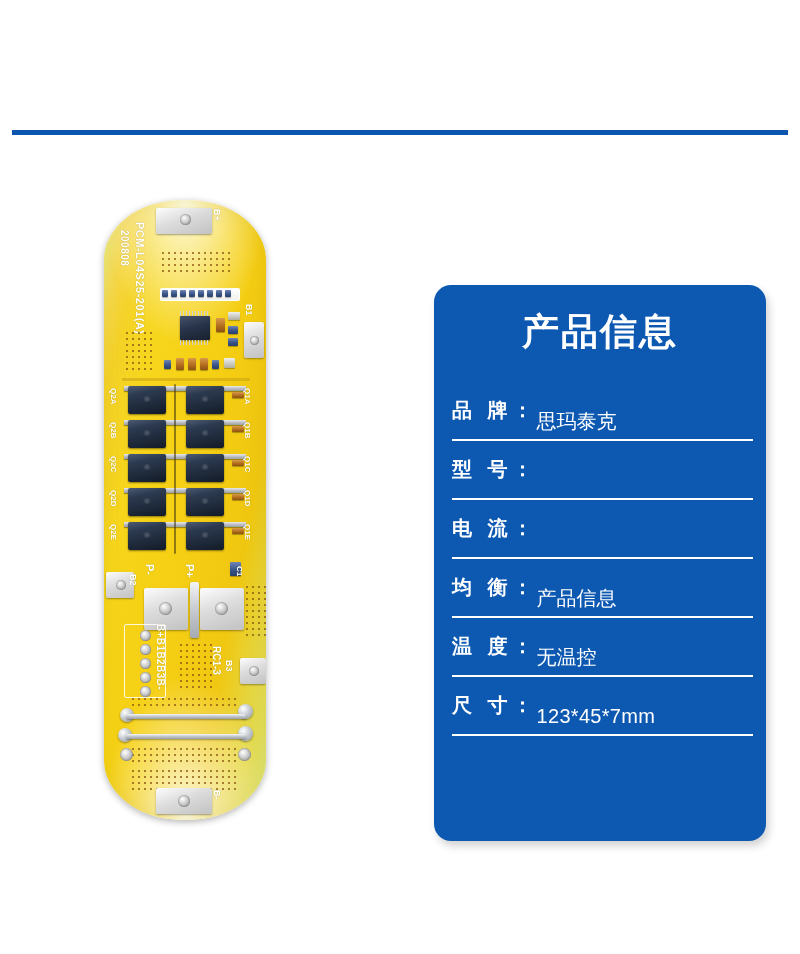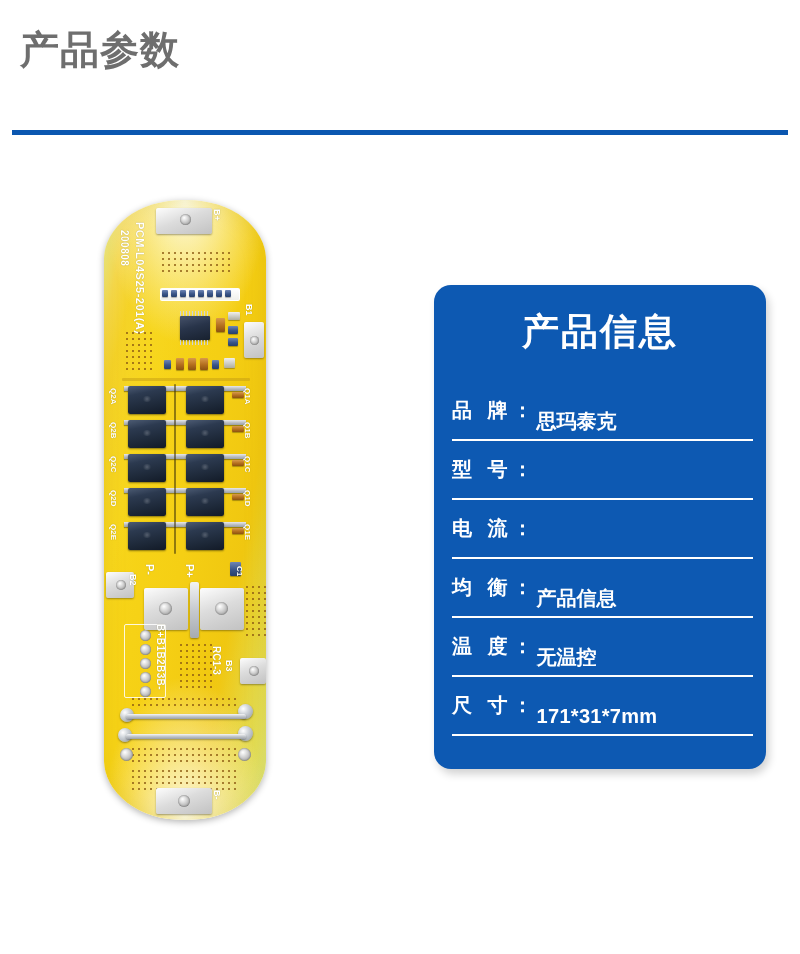--- a/index.html
+++ b/index.html
@@ -185,21 +185,21 @@
     border: 1px solid rgba(255,255,255,0.85);
     border-radius: 2px;
   }
 
   
   .info-card {
     position: absolute;
     left: 434px;
     top: 285px;
     width: 332px;
-    height: 484px;
+    height: 556px;
     background: #0d59b2;
     border-radius: 17px;
     box-shadow: 3px 5px 9px rgba(0,0,0,0.18);
     box-sizing: border-box;
   }
   .card-title {
     position: absolute;
     left: 0;
     top: 26px;
     width: 332px;
@@ -235,33 +235,32 @@
   }
   .spec-colon {
     font-size: 20px;
     font-weight: bold;
     color: #ffffff;
     margin-right: 4px;
     flex: 0 0 auto;
   }
   .spec-value {
     font-size: 20px;
-    font-weight: bold;
+    font-weight: normal;
     color: #ffffff;
     white-space: nowrap;
     flex: 0 0 auto;
     margin-top: 21px;
   }
   .spec-value.mono { letter-spacing: 0.3px; }
 </style>
 </head>
 <body>
 
 <div class="page-header">
-  <div class="header-title-cn">产品参数</div>
   <div class="header-rule"></div>
 </div>
 
 <div class="pcb-stage">
   <div class="pcb-board">
     <div class="pcb-gloss"></div>
 
     <div class="pad" style="left:52px;top:8px;width:56px;height:26px;"></div>
     <div class="pad-hole" style="left:76px;top:14px;width:11px;height:11px;"></div>
     <div class="silk rot" style="left:118px;top:9px;font-size:9px;">B+</div>
@@ -424,17 +423,17 @@
 
     <div class="spec-row">
       <span class="spec-label">温 度</span>
       <span class="spec-colon">：</span>
       <span class="spec-value">无温控</span>
     </div>
 
     <div class="spec-row">
       <span class="spec-label">尺 寸</span>
       <span class="spec-colon">：</span>
-      <span class="spec-value mono">171*31*7mm</span>
+      <span class="spec-value mono">123*45*7mm</span>
     </div>
 
   </div>
 </div>
 
 </body></html>

